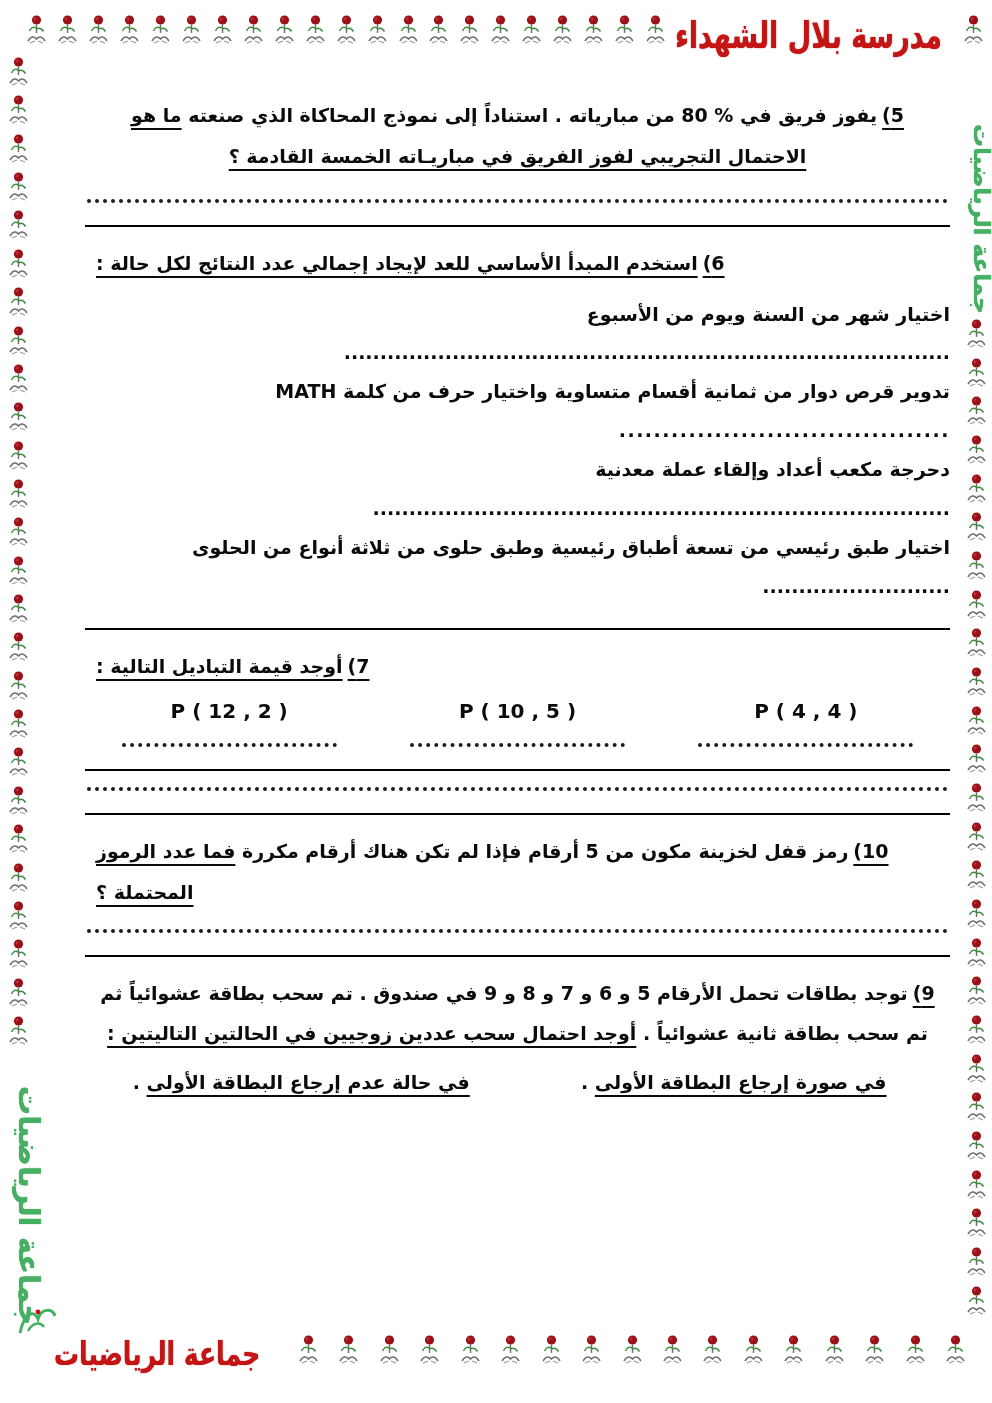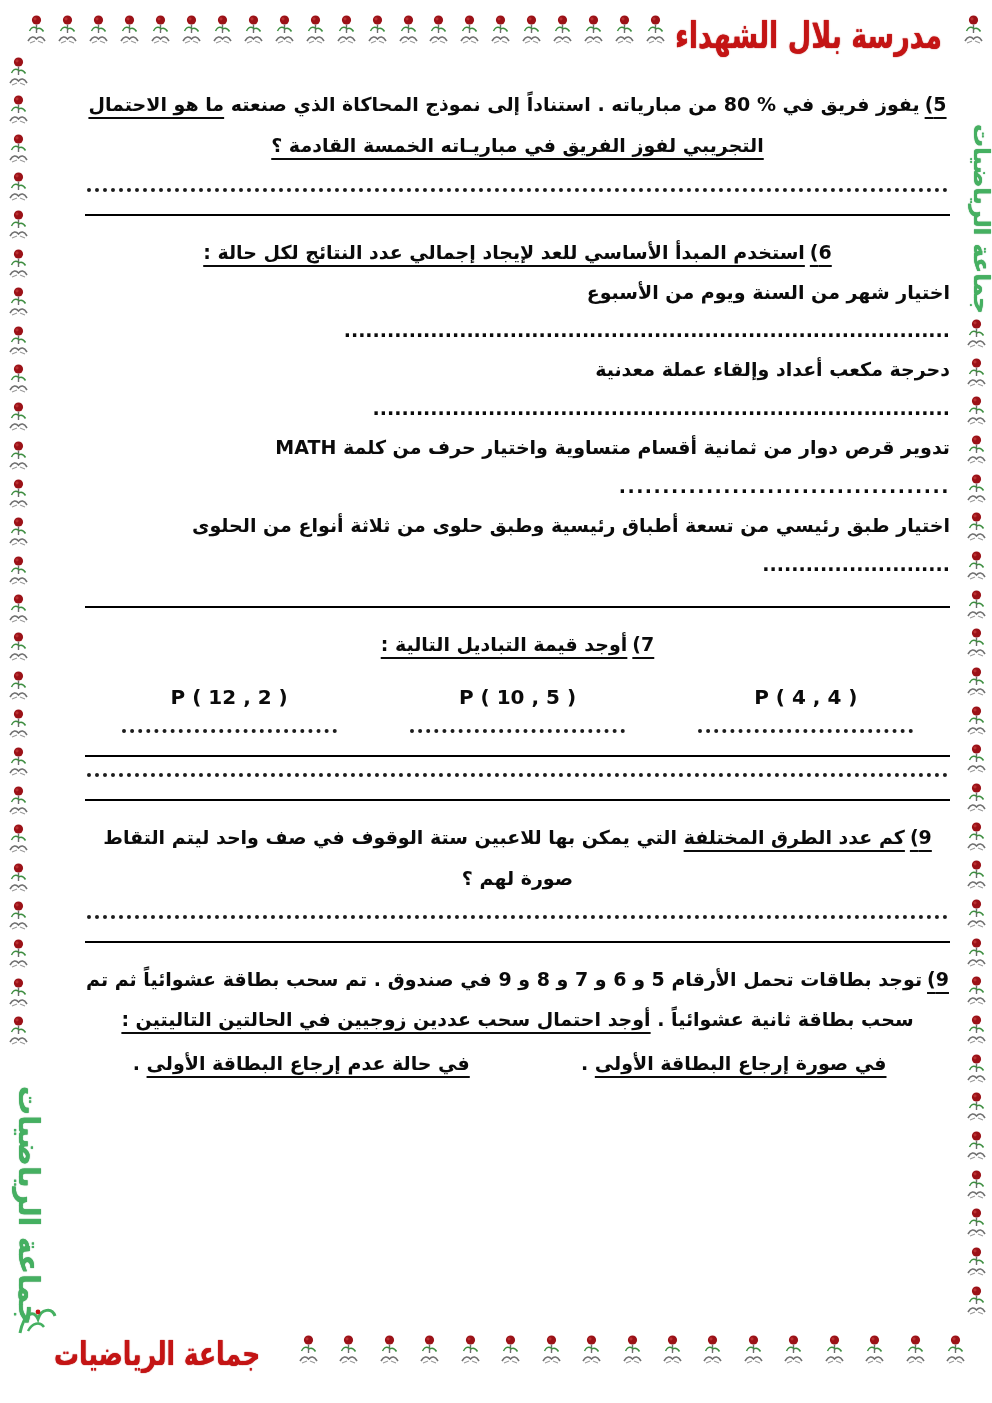--- a/index.html
+++ b/index.html
@@ -20,31 +20,31 @@
            transform:scaleY(1.35);transform-origin:top right;text-shadow:0 0 1px #a00;}
   #cal-right{position:absolute;top:52px;right:-3px;height:262px;writing-mode:vertical-rl;
              color:#45b061;font-size:23px;letter-spacing:2px;text-shadow:0 0 1px #2d8c46;}
   #cal-left{position:absolute;left:12px;bottom:78px;height:252px;writing-mode:vertical-rl;
             color:#45b061;font-size:29px;letter-spacing:3px;text-shadow:0 0 1px #2d8c46;}
   #cal-bottom{position:absolute;left:54px;bottom:30px;color:#c41414;font-size:25px;
               transform:scaleY(1.3);transform-origin:bottom left;text-shadow:0 0 1px #a00;}
   #green-motif{position:absolute;left:14px;bottom:66px;line-height:0;}
   
   .content{position:absolute;right:42px;left:85px;top:84px;direction:rtl;font-size:19px;}
-  p.q{margin:0;line-height:2.15;}
+  p.q{margin:11px;line-height:2.15;}
   .qpara{text-align:center;}
-  .qhead{text-align:center;}
+  .qhead{text-align:left;}
   .qnum{text-decoration:underline;text-decoration-thickness:2.2px;text-underline-offset:6px;margin-left:5px;}
   .ul{text-decoration:underline;text-decoration-thickness:2.2px;text-underline-offset:6px;}
   .dotfull{border-bottom:4px dotted #1c1c1c;height:0;margin:16px 2px 0 2px;}
   .dot22{margin-top:22px;}
   .sep{border-top:2.6px solid #000;height:0;margin:22px 0 16px 0;}
   .q6items div{line-height:2.05;}
   .dots{letter-spacing:1.5px;}
-  .row3{display:flex;margin-top:20px;}
+  .row3{display:flex;margin-top:12px;}
   .row3 .cell{flex:1;text-align:center;}
   .row3.dotsrow{margin-top:20px;}
   .row2{display:flex;}
   .row2 .cell{flex:1;text-align:center;}
   .row2.cases{margin-top:6px;line-height:1.8;}
   .pexpr{direction:ltr;unicode-bidi:embed;font-size:20px;}
   .dotseg{border-bottom:4px dotted #1c1c1c;height:0;width:215px;margin:0 auto;}
 </style>
 </head>
 <body>
@@ -893,22 +893,22 @@
   <section>
     <p class="q qpara"><span class="qnum">5)</span><span>يفوز فريق في % 80 من مبارياته . استناداً إلى نموذج المحاكاة الذي صنعته </span><span class="ul">ما هو الاحتمال التجريبي لفوز الفريق في مباريـاته الخمسة القادمة ؟</span></p>
     <div class="dotfull dot22"></div>
     <div class="sep"></div>
   </section>
 
   <section>
     <p class="q qhead"><span class="qnum">6)</span><span class="ul">استخدم المبدأ الأساسي للعد لإيجاد إجمالي عدد النتائج لكل حالة :</span></p>
     <div class="q6items">
       <div><span>اختيار شهر من السنة ويوم من الأسبوع </span><span class="dots">....................................................................................</span></div>
+      <div><span>تدوير قرص دوار من ثمانية أقسام متساوية واختيار حرف من كلمة MATH </span><span class="dots">......................................</span></div>
       <div><span>دحرجة مكعب أعداد وإلقاء عملة معدنية </span><span class="dots">................................................................................</span></div>
-      <div><span>تدوير قرص دوار من ثمانية أقسام متساوية واختيار حرف من كلمة MATH </span><span class="dots">......................................</span></div>
       <div><span>اختيار طبق رئيسي من تسعة أطباق رئيسية وطبق حلوى من ثلاثة أنواع من الحلوى </span><span class="dots">..........................</span></div>
     </div>
     <div class="sep"></div>
   </section>
 
   <section>
     <p class="q qhead"><span class="qnum">7)</span><span class="ul">أوجد قيمة التباديل التالية :</span></p>
     <div class="row3" dir="ltr">
       <div class="cell"><span class="pexpr">P ( 12 , 2 )</span></div>
       <div class="cell"><span class="pexpr">P ( 10 , 5 )</span></div>
@@ -926,26 +926,26 @@
         </div>
     </div>
     <div class="sep"></div>
   </section>
 
   <section>
     <div class="dotfull"></div>
     <div class="sep"></div>
   </section>
 
+
   <section>
-    <p class="q qhead"><span class="qnum">9)</span><span class="ul">كم عدد الطرق المختلفة</span><span> التي يمكن بها للاعبين ستة الوقوف في صف واحد ليتم التقاط صورة لهم ؟</span></p>
+    <p class="q qhead"><span class="qnum">10)</span><span>رمز قفل لخزينة مكون من 5 أرقام فإذا لم تكن هناك أرقام مكررة </span><span class="ul">فما عدد الرموز المحتملة ؟</span></p>
     <div class="dotfull"></div>
     <div class="sep"></div>
   </section>
-
 
 
   <section>
     <p class="q qpara"><span class="qnum">9)</span><span>توجد بطاقات تحمل الأرقام 5 و 6 و 7 و 8 و 9 في صندوق . تم سحب بطاقة عشوائياً ثم تم سحب بطاقة ثانية عشوائياً . </span><span class="ul">أوجد احتمال سحب عددين زوجيين في الحالتين التاليتين :</span></p>
     <div class="row2 cases">
       <div class="cell"><span class="ul">في صورة إرجاع البطاقة الأولى</span><span> .</span></div>
       <div class="cell"><span class="ul">في حالة عدم إرجاع البطاقة الأولى</span><span> .</span></div>
     </div>
 
   </section>

